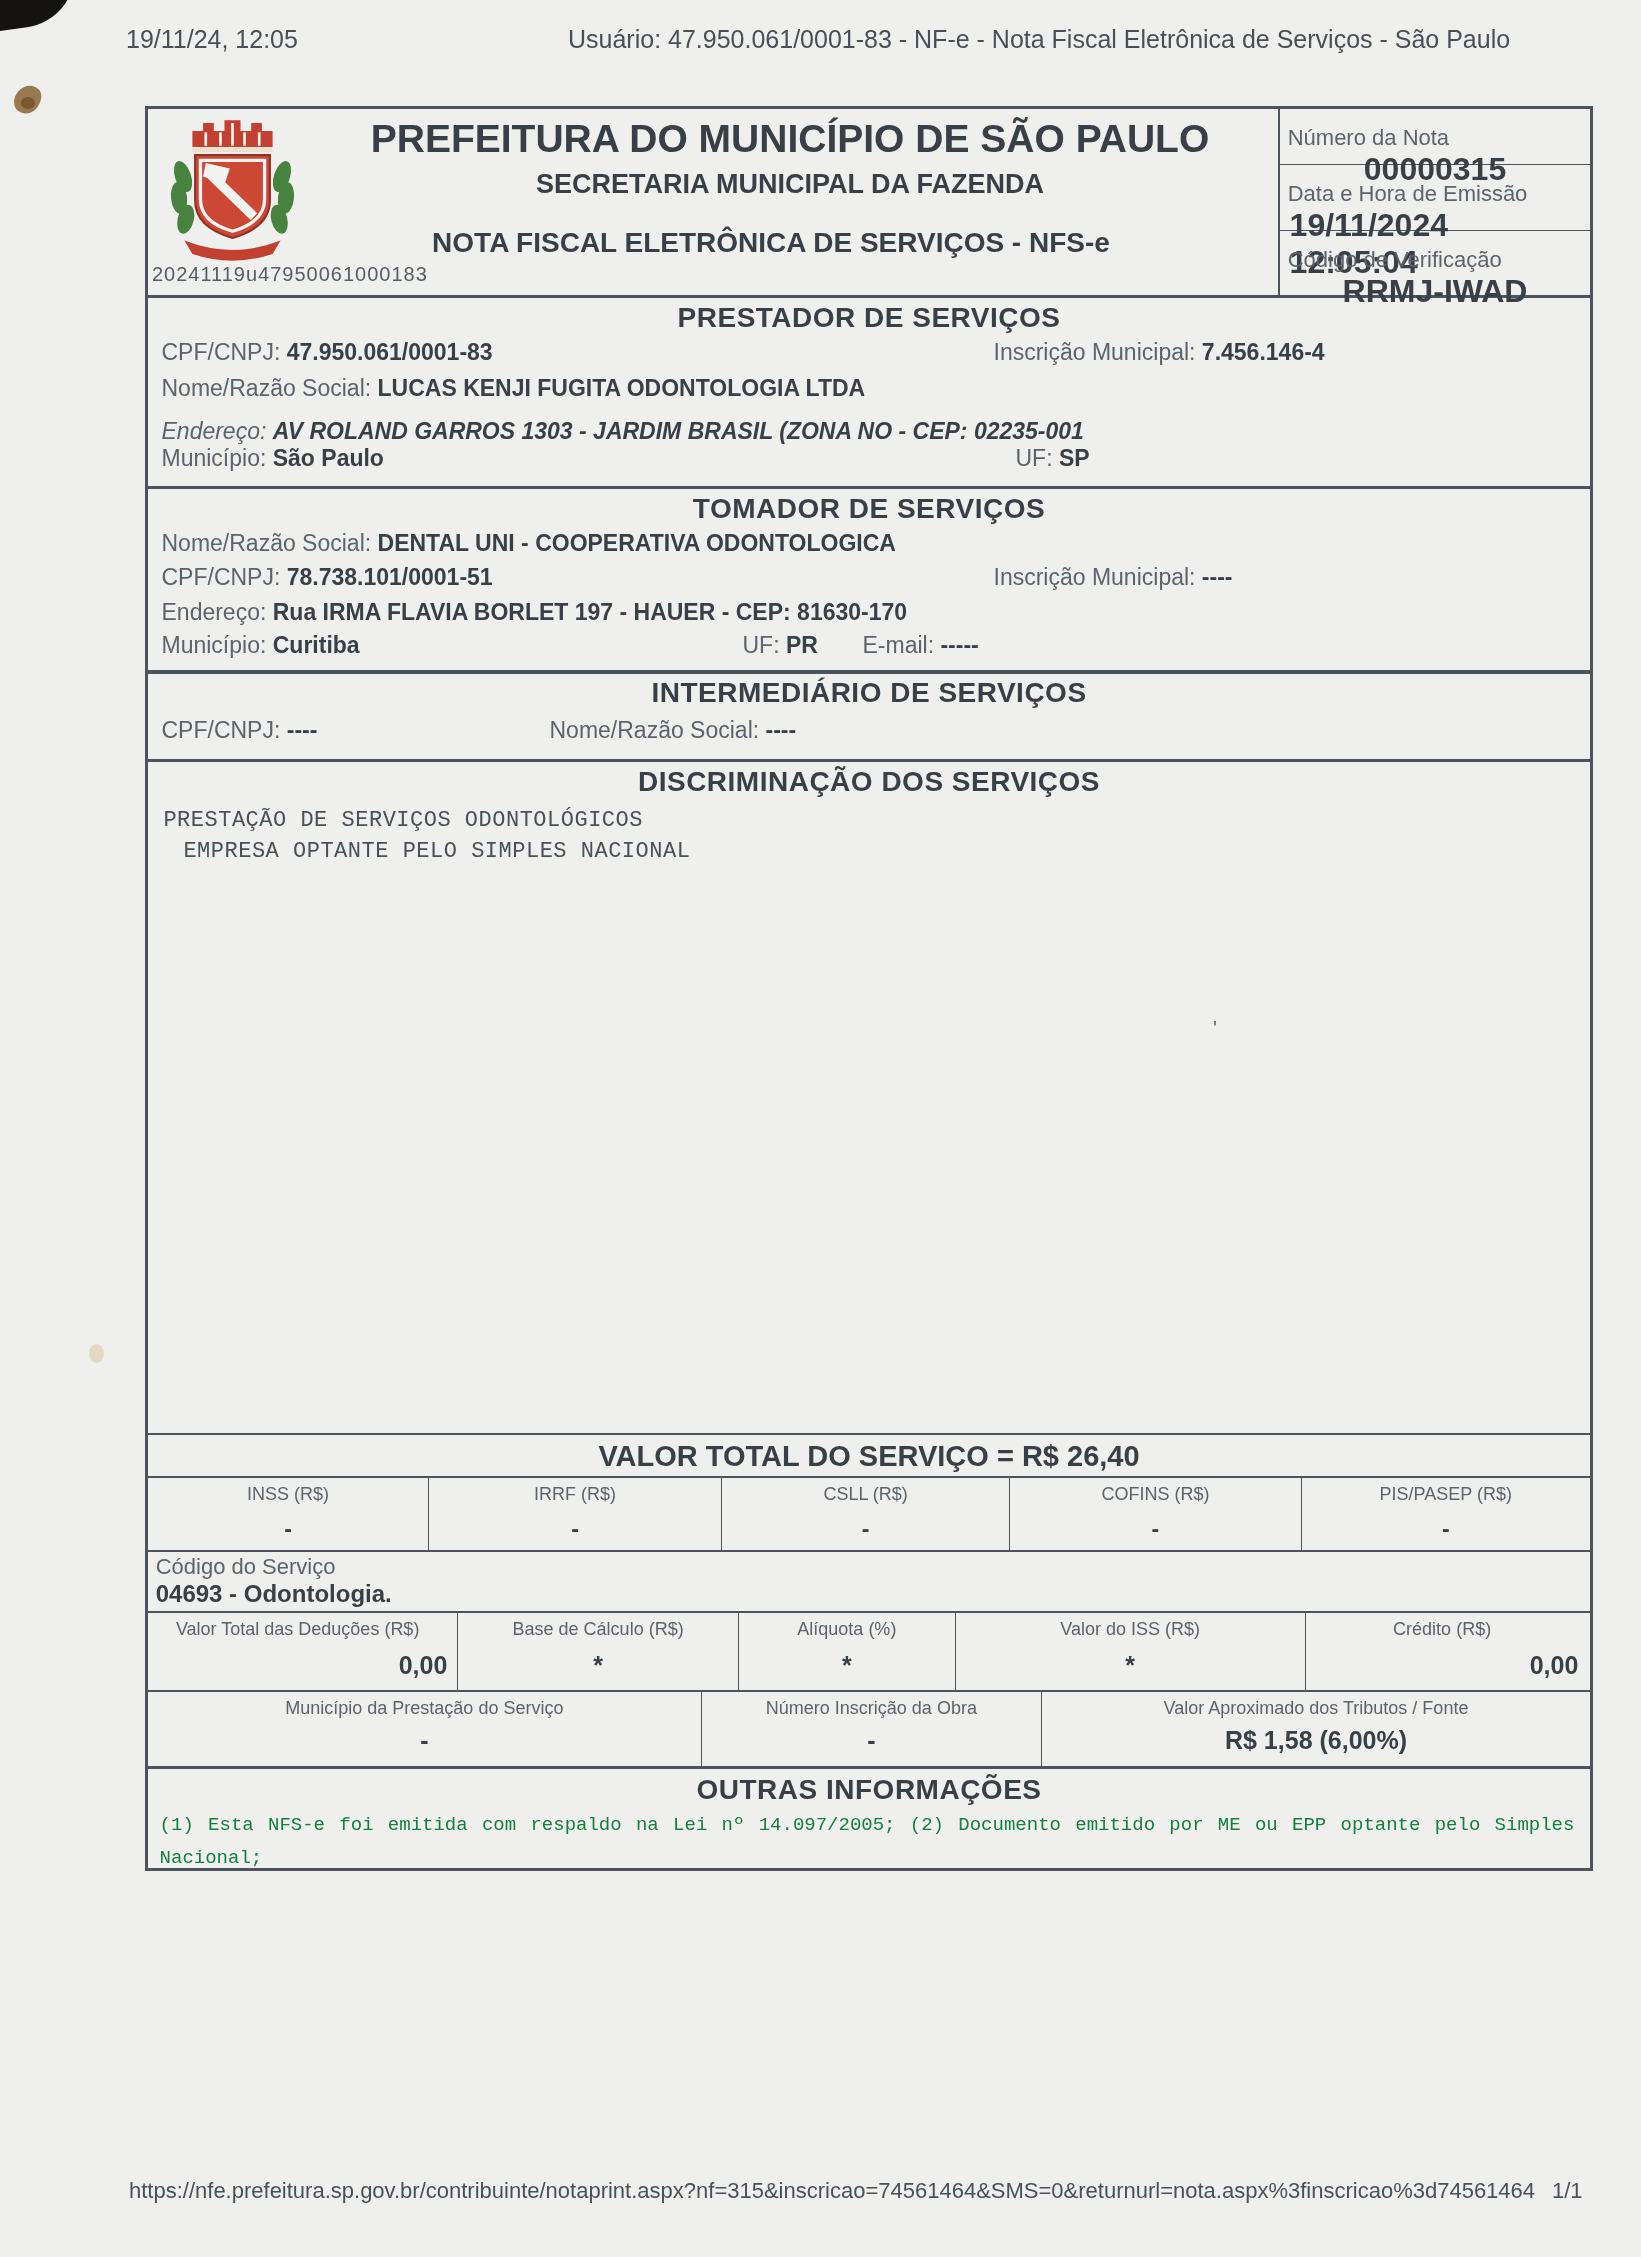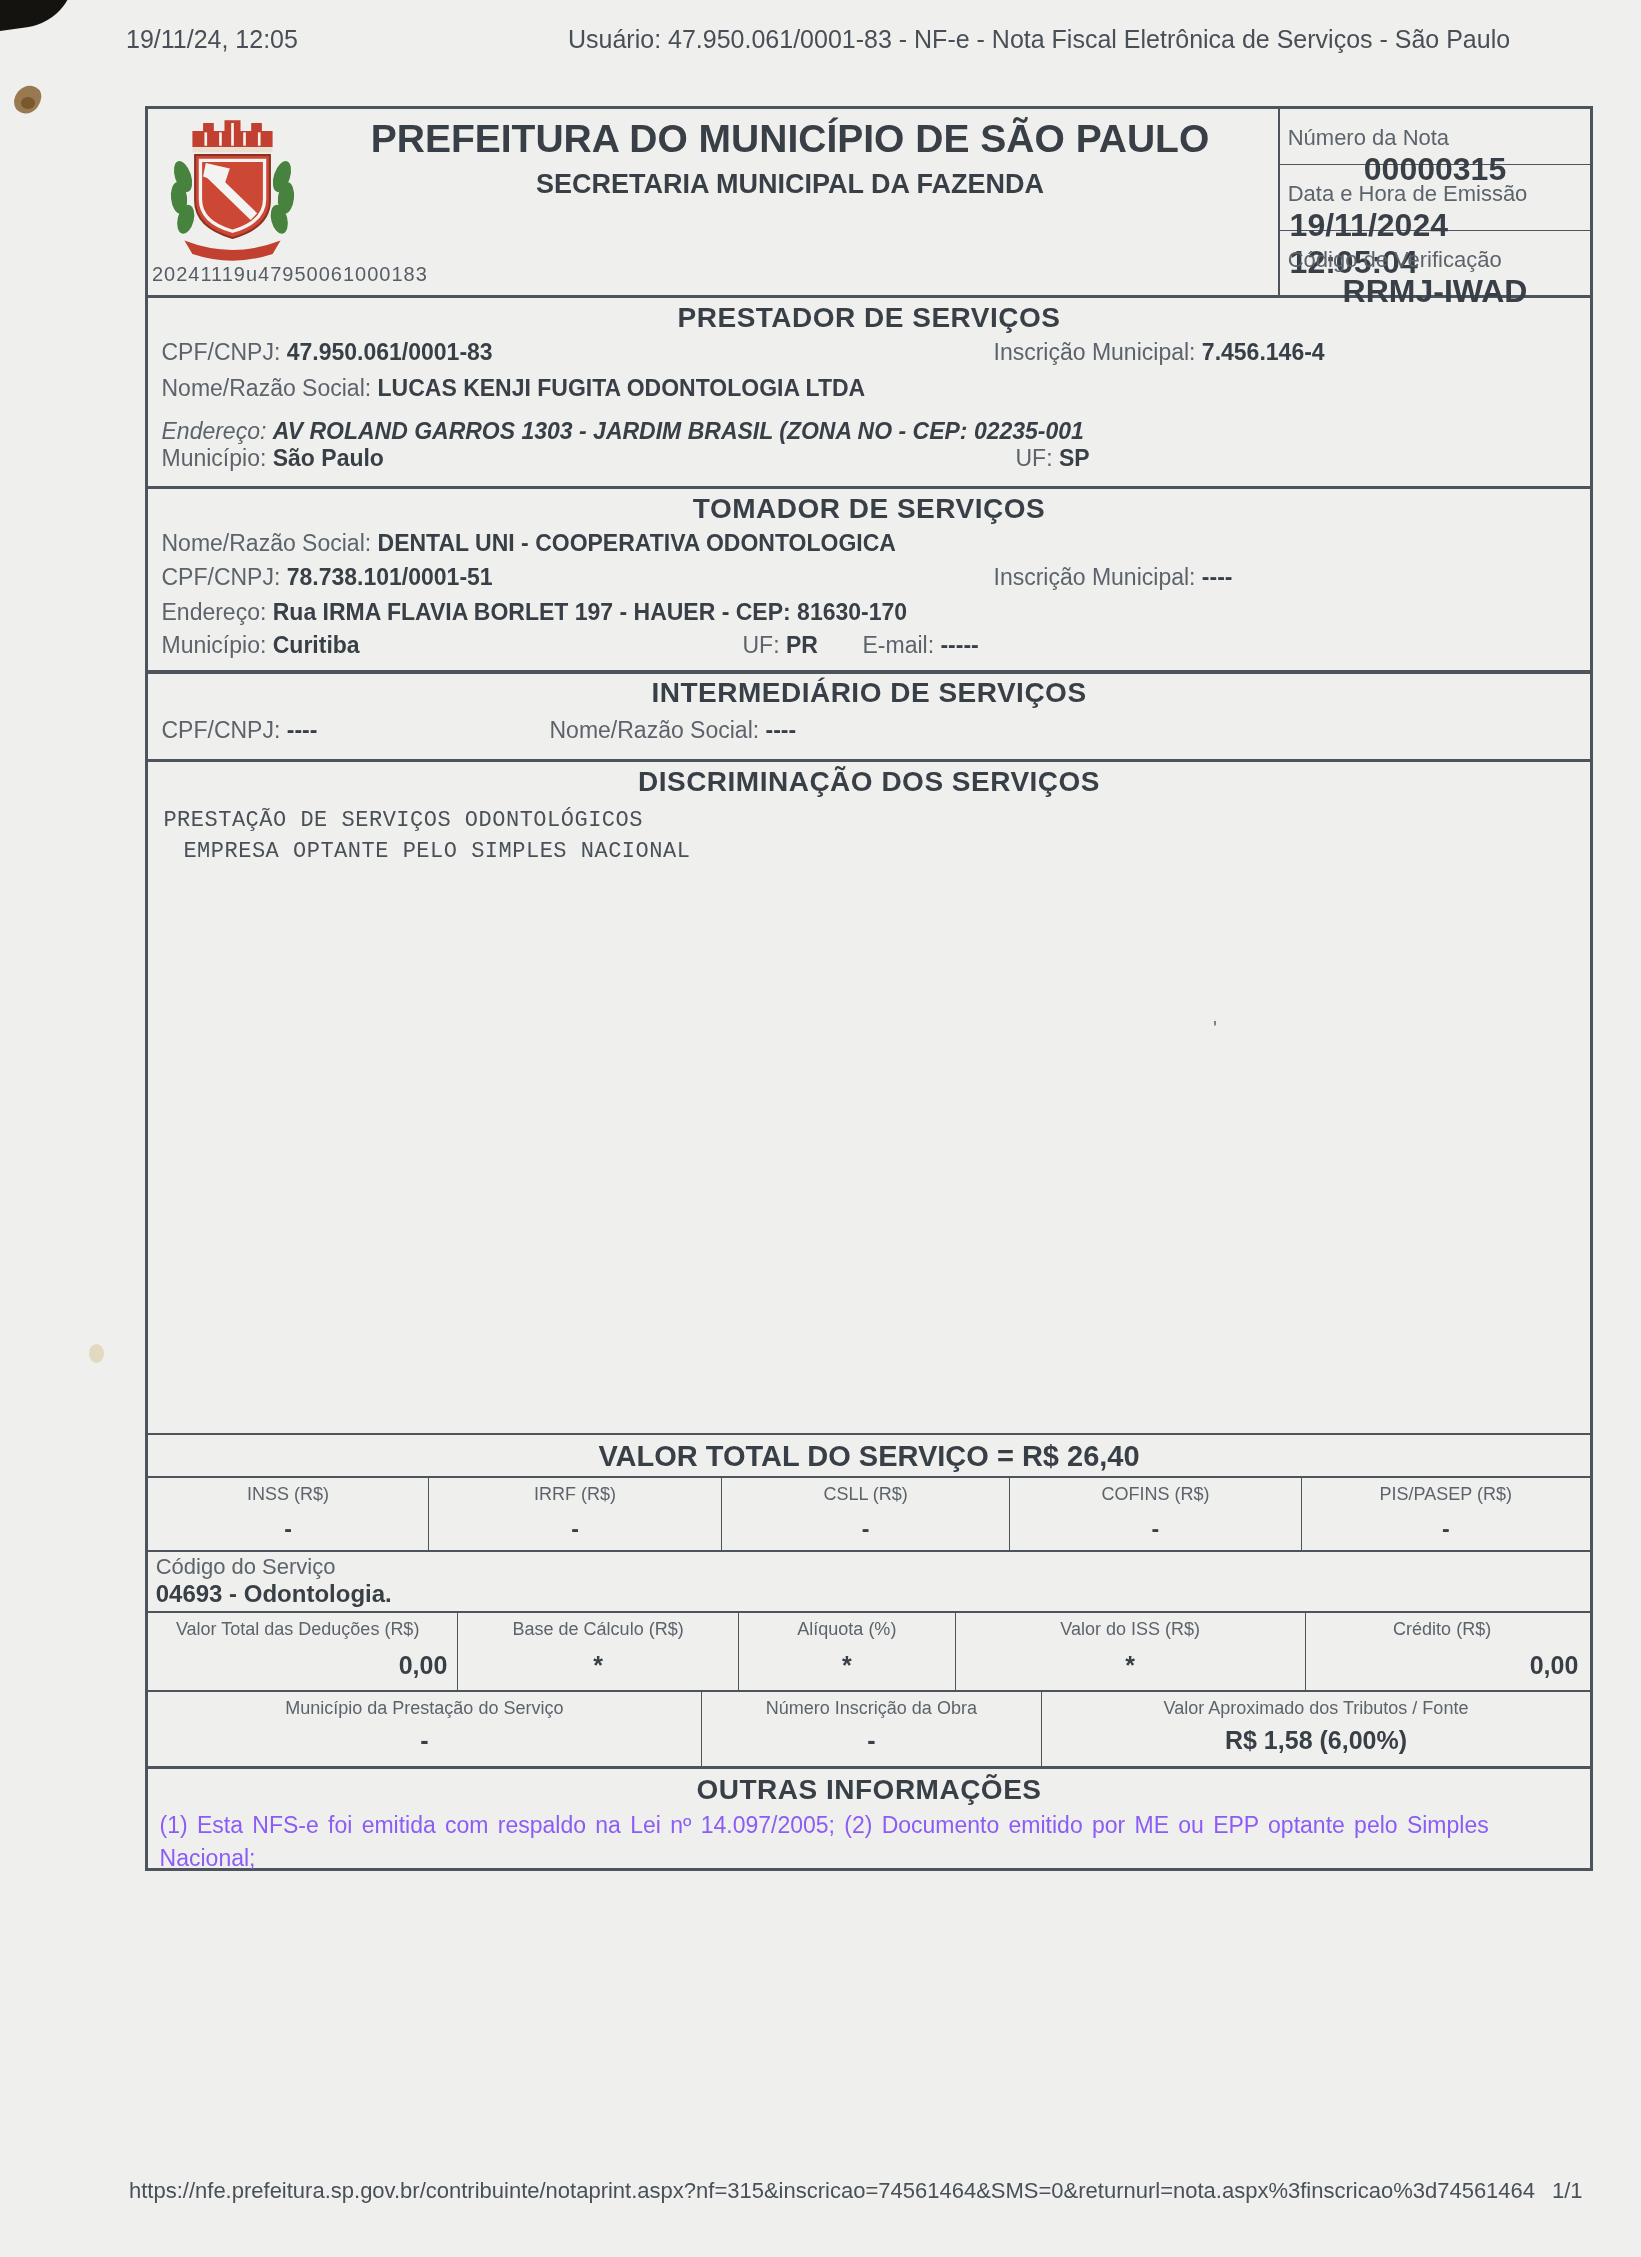--- a/index.html
+++ b/index.html
@@ -94,21 +94,21 @@
   .deducoes .cell:nth-child(5) .c-lbl{align-self:center;}
   .deducoes .c-val{font-size:25px;}
 
   .bottomrow{top:1583px;height:77px;}
   .bottomrow .cell:nth-child(1){width:38.4%;}
   .bottomrow .cell:nth-child(2){width:23.6%;}
   .bottomrow .cell:nth-child(3){width:38%;}
   .bottomrow .c-val{font-size:25px;margin-top:7.7px;}
 
   .outras{top:1661px;height:97px;border-bottom:none;}
-  .outras-text{position:absolute;left:11.6px;right:13.5px;top:39px;font-size:23px;color:#8b5cf6;line-height:33px;word-spacing:2.9px;}
+  .outras-text{position:absolute;left:11.6px;right:13.5px;top:39px;font-size:19px;color:#15803d;line-height:33px;word-spacing:2.9px;font-family:Liberation Mono, monospace;}
 
   .print-ftr{position:absolute;top:2178px;font-size:22px;color:#4a5057;}
   .print-ftr.url{left:129px;}
   .print-ftr.pg{left:1552px;text-align:center;}
 </style>
 </head>
 <body>
 
 <div class="corner-mark"></div>
 <div class="smudge"></div>
@@ -152,20 +152,21 @@
         <g>
           <line x1="33" y1="44" x2="66" y2="76" stroke="#f3f4f1" stroke-width="7"></line>
           <path fill="#f3f4f1" d="M30 36 L48 40 L44 52 L28 46 Z"></path>
         </g>
 
         <path fill="#c1402f" d="M14 94 Q50 108 86 94 L80 104 Q50 114 20 104 Z"></path>
       </svg>
       <div class="scan-code">20241119u47950061000183</div>
       <div class="t1">PREFEITURA DO MUNICÍPIO DE SÃO PAULO</div>
       <div class="t2">SECRETARIA MUNICIPAL DA FAZENDA</div>
+      <div class="t3">NOTA FISCAL ELETRÔNICA DE SERVIÇOS - NFS-e</div>
     </div>
     <div class="hdr-right">
       <div class="hr-cell hr-c1">
         <div class="cl">Número da Nota</div>
         <div class="cv">00000315</div>
       </div>
       <div class="hr-cell hr-c2">
         <div class="cl">Data e Hora de Emissão</div>
         <div class="cv">19/11/2024 12:05:04</div>
       </div>

